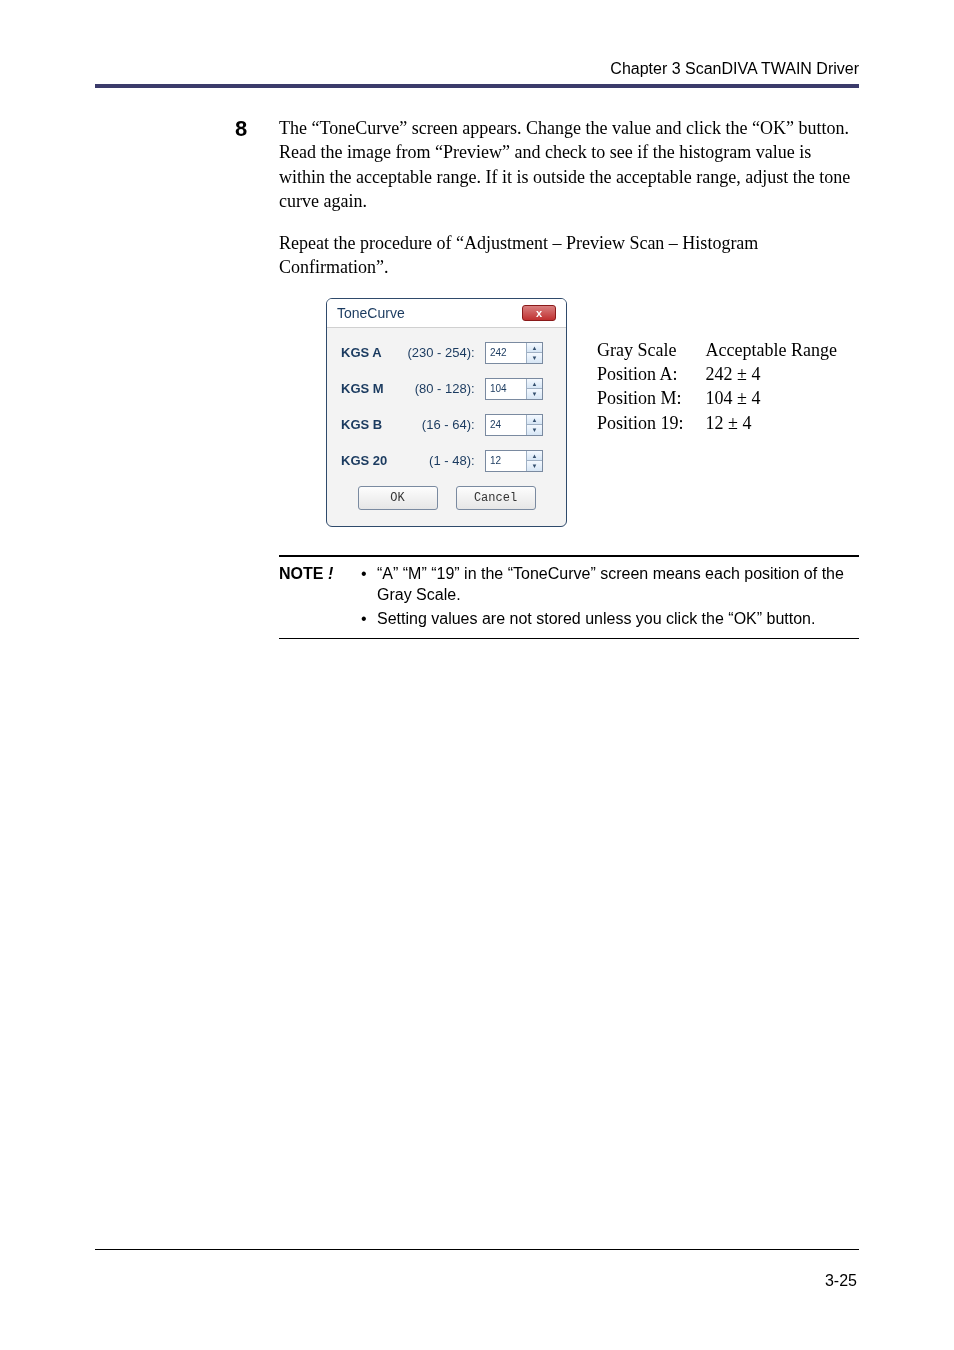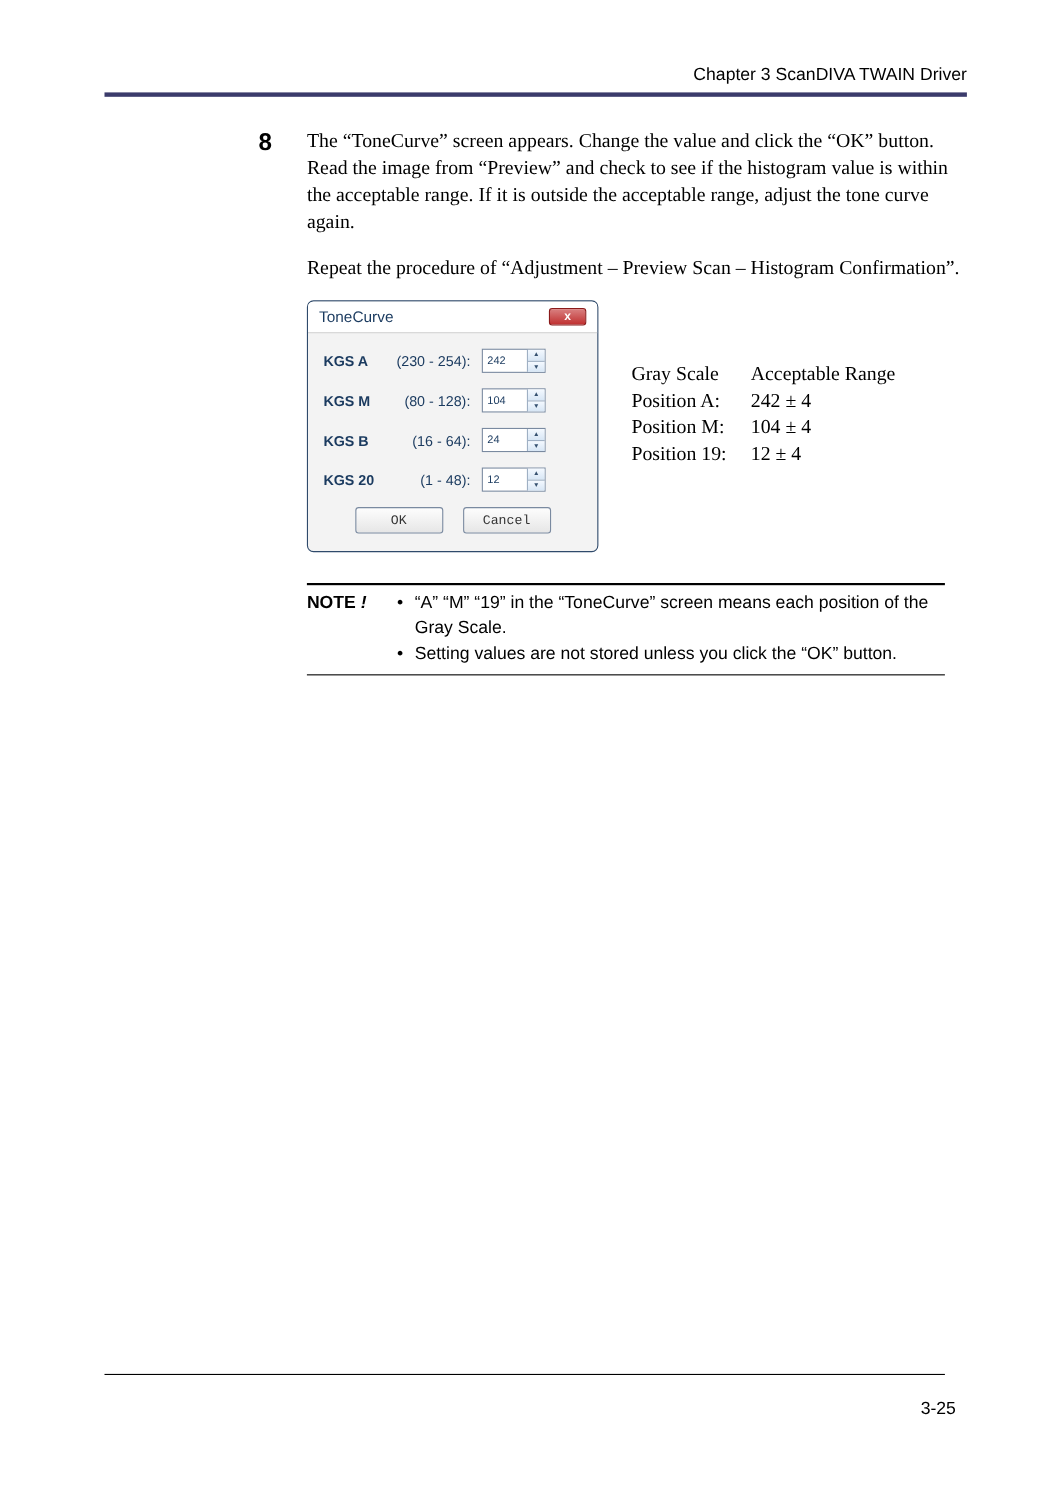--- a/index.html
+++ b/index.html
@@ -7,21 +7,21 @@
     margin: 0;
     padding: 0;
     background: #fff;
     font-family: "Times New Roman", Times, serif;
     width: 954px;
     height: 1350px;
     position: relative;
     color: #000;
   }
   .page {
-    padding: 60px 75px 0 95px;
+    padding: 60px 95px 0 95px;
   }
   .header-line {
     font-family: Arial, Helvetica, sans-serif;
     font-size: 16px;
     text-align: right;
     color: #000;
   }
   .header-rule {
     border: none;
     border-top: 4px solid #3b3b6b;
@@ -54,20 +54,21 @@
     gap: 30px;
   }
   .dialog {
     width: 265px;
     border: 1px solid #2f4a6b;
     border-radius: 6px;
     background: #f3f3f3;
     font-family: "Segoe UI", Tahoma, Arial, sans-serif;
     font-size: 13px;
     overflow: hidden;
+    margin-left: 47px;
   }
   .dlg-title {
     background: #fff;
     color: #1a3a5f;
     padding: 6px 10px;
     font-size: 14px;
     display: flex;
     justify-content: space-between;
     align-items: center;
     border-bottom: 1px solid #d0d0d0;
@@ -124,21 +125,21 @@
     width: 80px; height: 24px;
     font-family: Liberation Mono, monospace; font-size: 12px;
     border: 1px solid #7a8aa0;
     border-radius: 3px;
     background: linear-gradient(#fdfdfd,#e6e6e6);
     color: #333;
   }
   .side-table {
     font-size: 18px;
     line-height: 1.35;
-    margin-top: 54px;
+    margin-top: 40px;
   }
   .side-table table { border-collapse: collapse; }
   .side-table td { padding: 0 22px 0 0; vertical-align: top; white-space: nowrap; }
   
   .note-wrap {
     margin: 28px 0 0 184px;
     width: 580px;
   }
   .note-rule {
     border: none; border-top: 2px solid #000; margin: 0 0 6px 0;
@@ -167,21 +168,21 @@
   .note-list li::before {
     content: "•";
     position: absolute;
     left: 0; top: 0;
   }
   .note-rule2 {
     border: none; border-top: 1px solid #000; margin: 6px 0 0 0;
   }
   .footer {
     position: absolute;
-    bottom: 60px; right: 85px;
+    bottom: 60px; right: 97px;
     font-family: Arial, Helvetica, sans-serif;
     font-size: 16px;
   }
   .foot-rule {
     position: absolute;
     bottom: 92px; left: 95px; right: 95px;
     border: none; border-top: 1px solid #000;
   }
 </style>
 </head>

